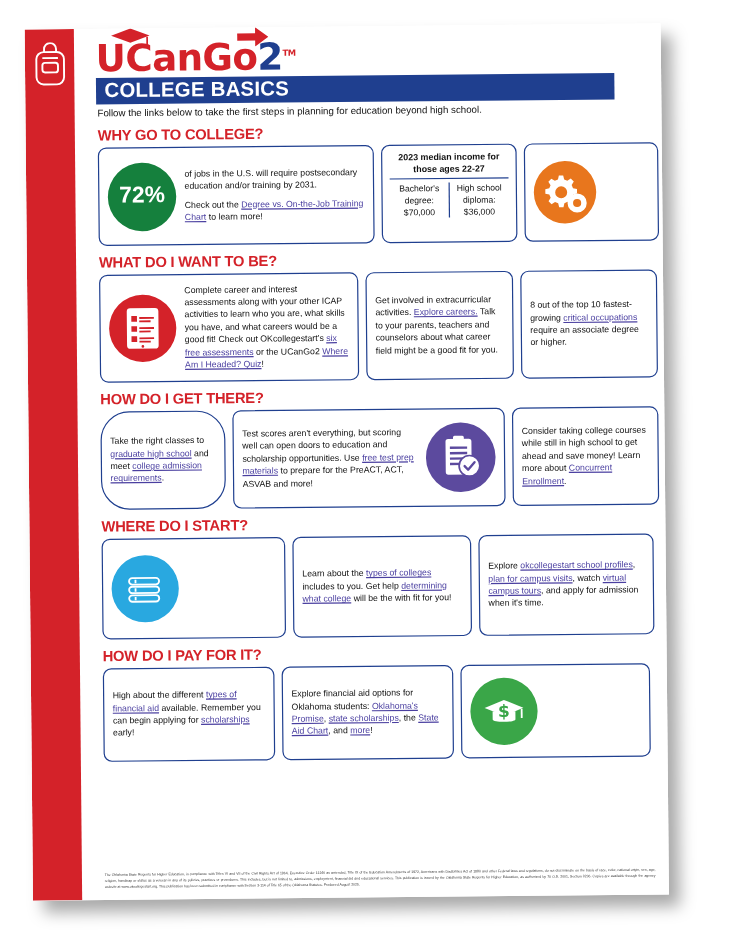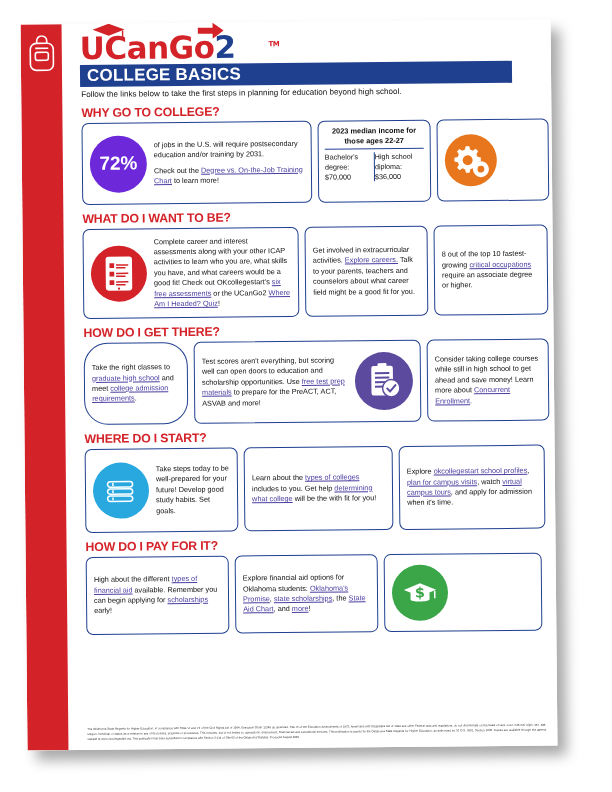--- a/index.html
+++ b/index.html
@@ -53,21 +53,21 @@
   .logo-text {
     font-family: "DejaVu Sans", sans-serif;
     font-weight: bold;
     font-size: 31px;
     letter-spacing: -0.5px;
     color: #d42229;
     line-height: 36px;
     white-space: nowrap;
   }
   .logo-text .blue { color: #1f3f8f; }
-  .tm { font-size: 7px; vertical-align: super; margin-left: 33px; }
+  .tm { font-size: 7px; vertical-align: super; }
   .cap-icon { position: absolute; left: 12px; top: -6px; width: 34px; height: 20px; }
   .arrow-icon { position: absolute; left: 118px; top: -4px; width: 26px; height: 16px; }
   .title-bar {
     position: absolute; left: 18px; top: 41px;
     width: 432px; height: 22px;
     background: #1f3f8f;
     color: #ffffff;
     font-weight: bold;
     font-size: 17px;
     letter-spacing: 0.2px;
@@ -108,39 +108,39 @@
   a.lnk {
     color: #4a3fa0;
     text-decoration: underline;
   }
   .with-icon { gap: 7px; }
   .icon-col { flex: 0 0 auto; display: flex; align-items: center; justify-content: center; }
   .txt-col { flex: 1 1 auto; }
   .circ { border-radius: 50%; display: flex; align-items: center; justify-content: center; }
   .pct-circle {
     width: 57px; height: 57px;
-    background: #6d28d9;
+    background: #15803d;
     color: #fff;
     font-weight: bold;
     font-size: 19px;
   }
   
   .income-card { flex-direction: column; align-items: stretch; padding: 5px 6px; }
   .income-head {
     text-align: center;
     font-weight: bold;
     font-size: 7.4px;
     color: #111;
     padding-bottom: 3px;
     border-bottom: 1.3px solid #1f3f8f;
     line-height: 1.3;
   }
   .income-body { display: flex; padding-top: 3px; }
   .income-cell {
-    flex: 1; text-align: left; font-size: 7.2px; line-height: 1.35;
+    flex: 1; text-align: center; font-size: 7.2px; line-height: 1.35;
   }
   .income-cell.first { border-right: 1.3px solid #1f3f8f; }
   
   .footer {
     position: absolute;
     left: 60px; right: 11px; bottom: 8px;
     font-size: 2.9px;
     line-height: 1.72;
     color: #333;
     text-align: justify;
@@ -314,23 +314,20 @@
                 <svg viewBox="0 0 40 38" width="36" height="34">
                   <g fill="none" stroke="#ffffff" stroke-width="1.7">
                     <path d="M8 9 h22 a3 3 0 0 1 0 6 H8 a3 3 0 0 1 0 -6 Z"></path>
                     <path d="M8 17 h22 a3 3 0 0 1 0 6 H8 a3 3 0 0 1 0 -6 Z"></path>
                     <path d="M8 25 h22 a3 3 0 0 1 0 6 H8 a3 3 0 0 1 0 -6 Z"></path>
                     <path d="M11 10.5 v3.2 M11 18.5 v3.2 M11 26.5 v3.2"></path>
                   </g>
                 </svg>
               </div>
             </div>
-            <div class="txt-col">
-              <p>Take steps today to be well-prepared for your future! Develop good study habits. Set goals.</p>
-            </div>
           </div>
 
           <div class="card" style="width:149px;height:84px;">
             <p><span>Learn about the </span><a class="lnk" href="#">types of colleges</a><span> includes to you. Get help </span><a class="lnk" href="#">determining what college</a><span> will be the with fit for you!</span></p>
           </div>
 
           <div class="card" style="width:146px;height:84px;">
             <p><span>Explore </span><a class="lnk" href="#">okcollegestart school profiles</a><span>, </span><a class="lnk" href="#">plan for campus visits</a><span>, watch </span><a class="lnk" href="#">virtual campus tours</a><span>, and apply for admission when it's time.</span></p>
           </div>
         </div>

